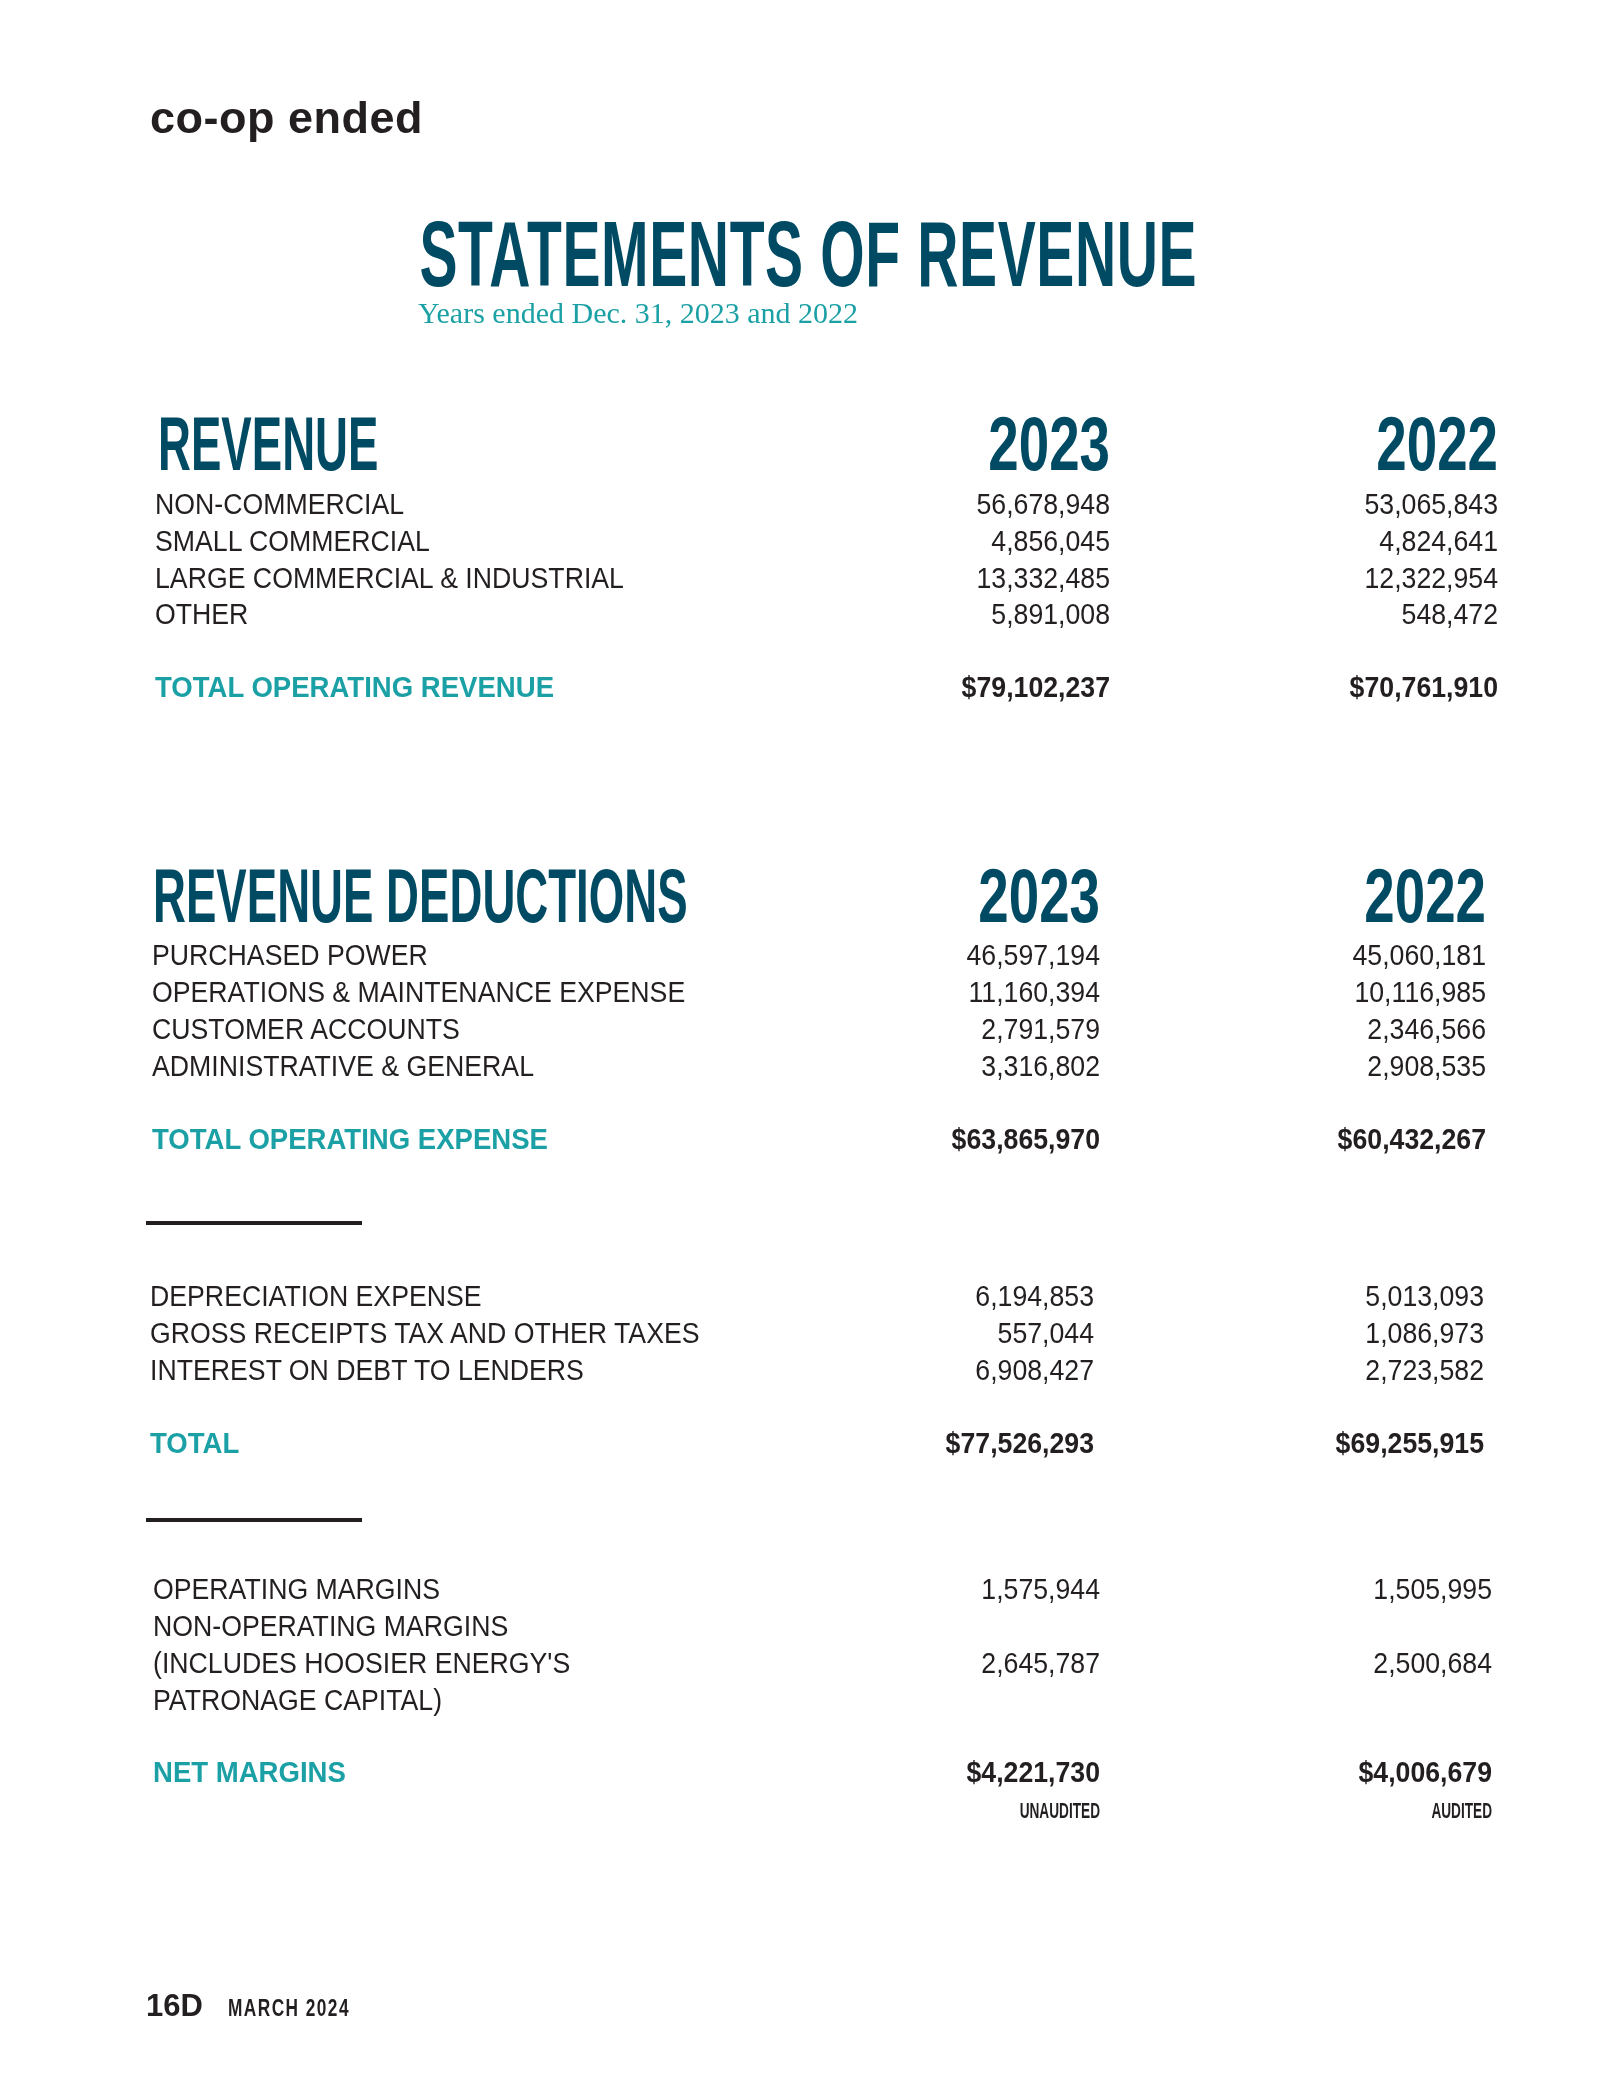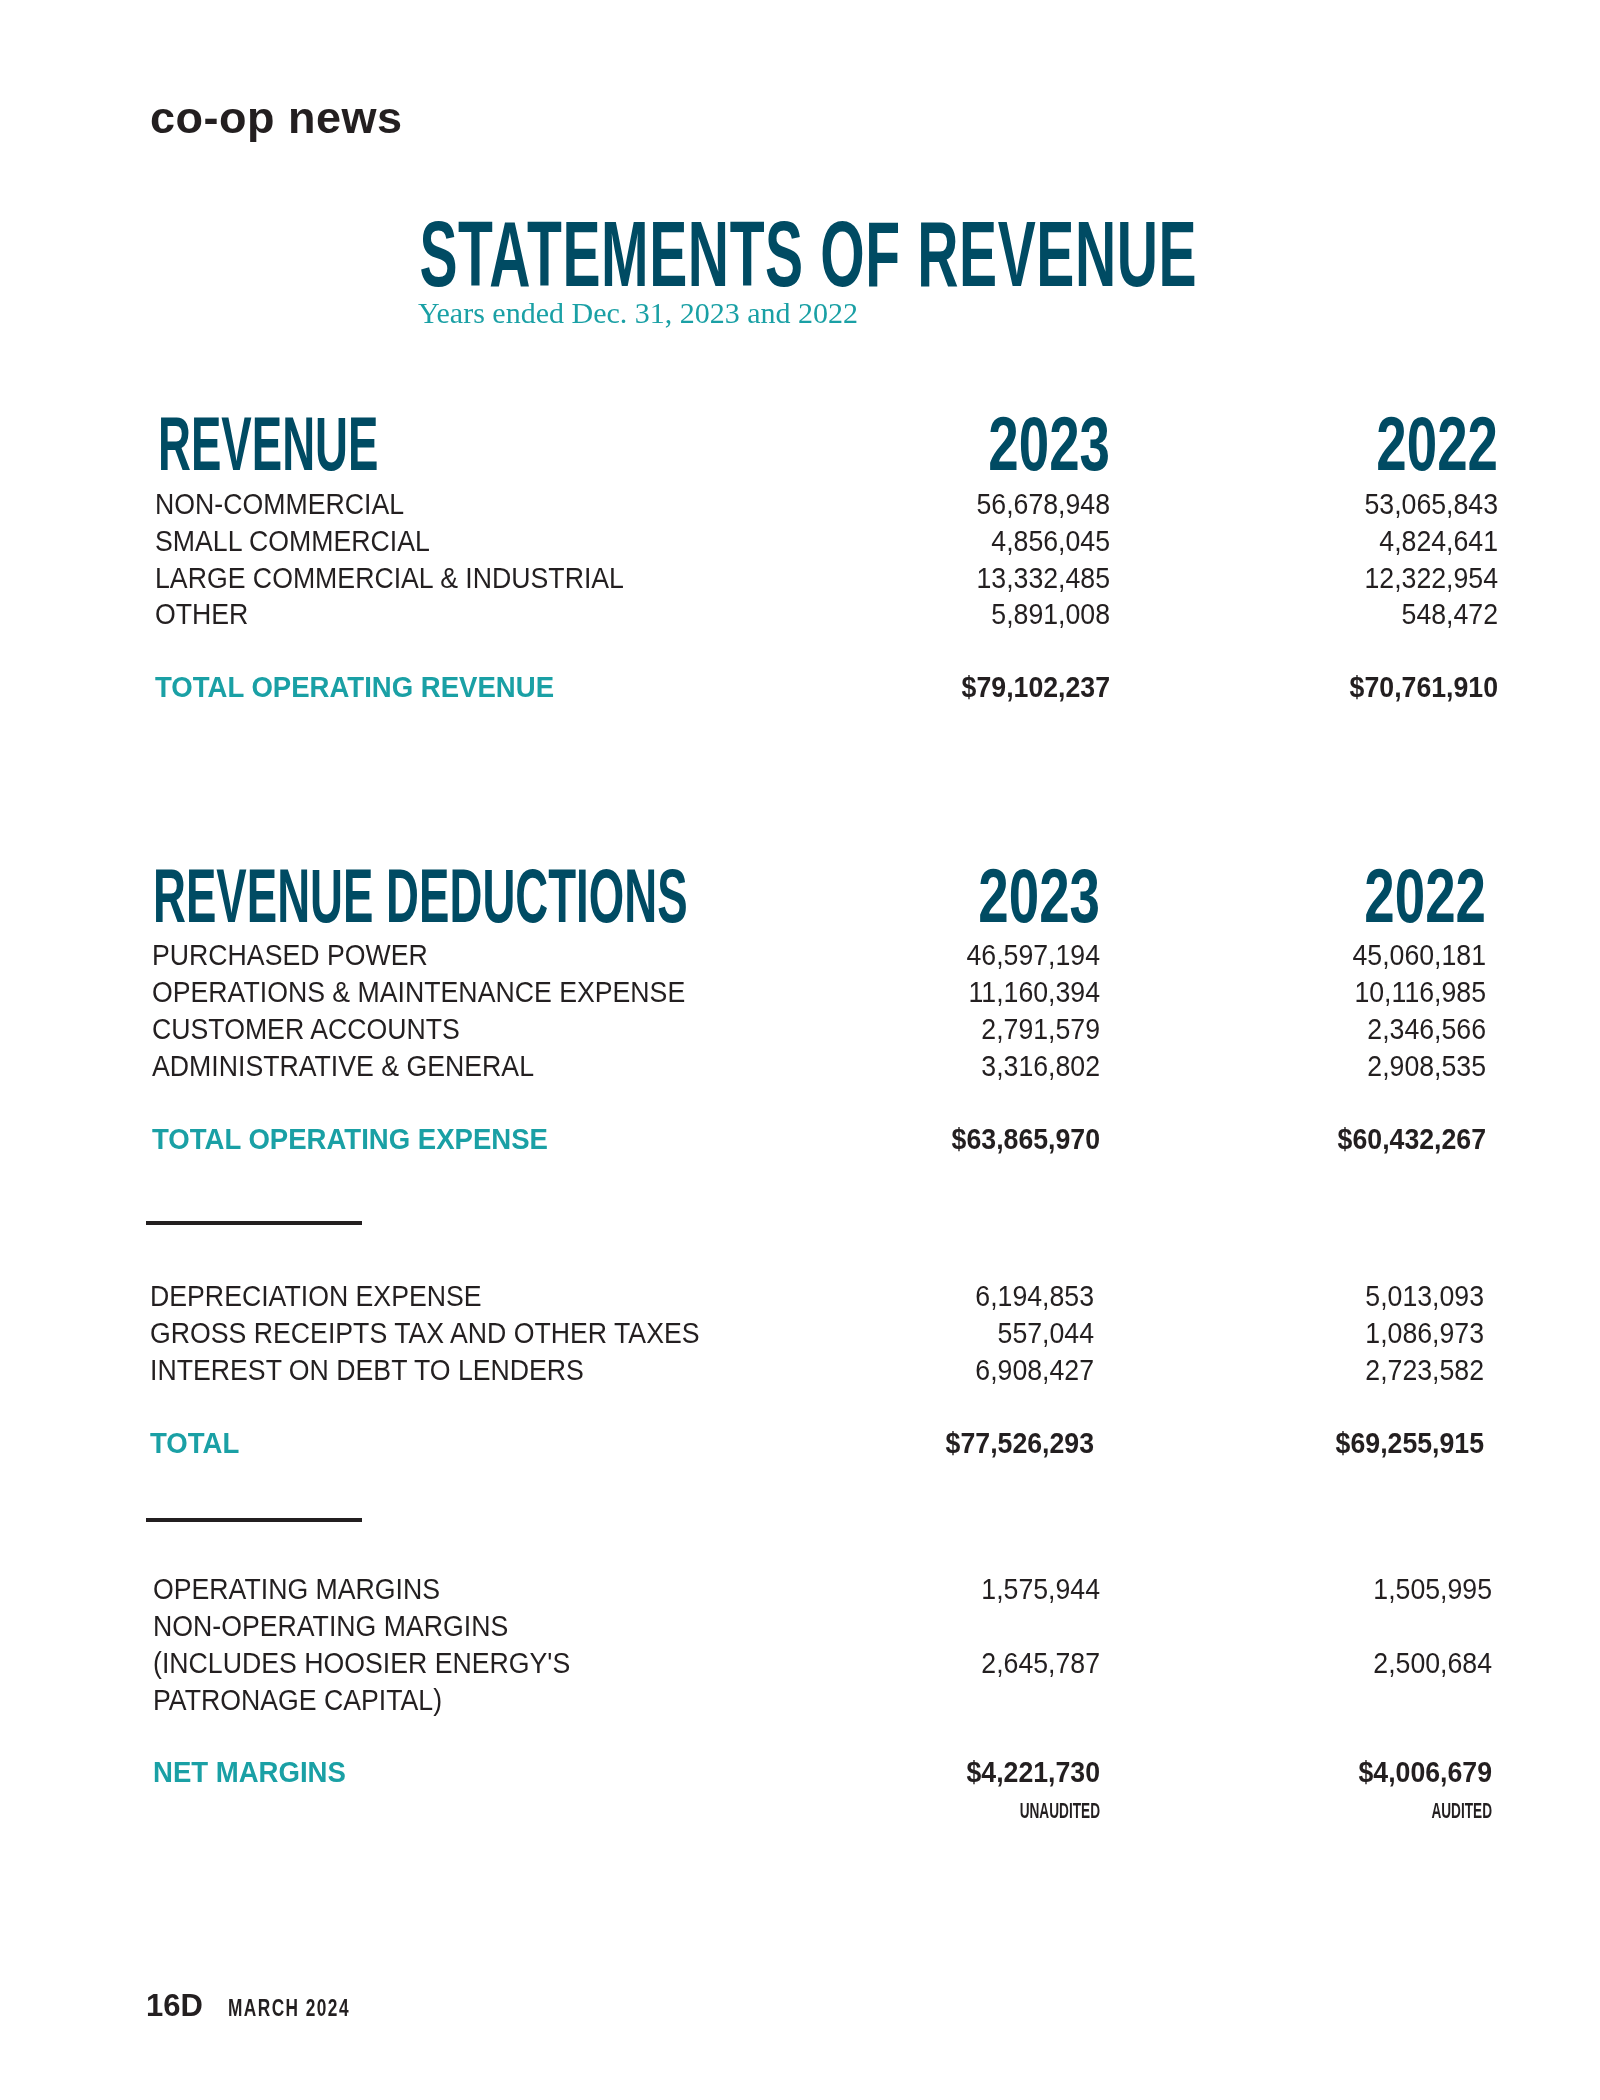--- a/index.html
+++ b/index.html
@@ -21,21 +21,21 @@
   .rule { height: 4px; background: #231f20; }
   .note { font-size: 22px; font-weight: bold; line-height: 1; text-align: right; white-space: nowrap; transform: scaleX(0.62); transform-origin: 100% 0; color: #231f20; }
   .folio { left: 146px; top: 1988px; font-size: 31px; font-weight: bold; color: #231f20; }
   .issue { left: 228px; top: 1994px; font-size: 24px; font-weight: bold; color: #231f20; letter-spacing: 2px; transform: scaleX(0.72); transform-origin: 0 0; white-space: nowrap; }
   .c1 { right: 490px; width: 260px; }
   .c2 { right: 102px; width: 260px; }
 </style>
 </head>
 <body>
 
-<div class="abs masthead">co-op news</div>
+<div class="abs masthead">co-op ended</div>
 <div class="abs title">STATEMENTS OF REVENUE</div>
 <div class="abs subtitle">Years ended Dec. 31, 2023 and 2022</div>
 
 <div>
   <div class="abs sec-head" style="left:158px; top:406px;">REVENUE</div>
   <div class="abs year-head c1" style="top:406px;">2023</div>
   <div class="abs year-head c2" style="top:406px;">2022</div>
 
   <div class="abs row-label" style="left:155px; top:490px;">NON-COMMERCIAL</div>
   <div class="abs row-val c1" style="top:490px;">56,678,948</div>

